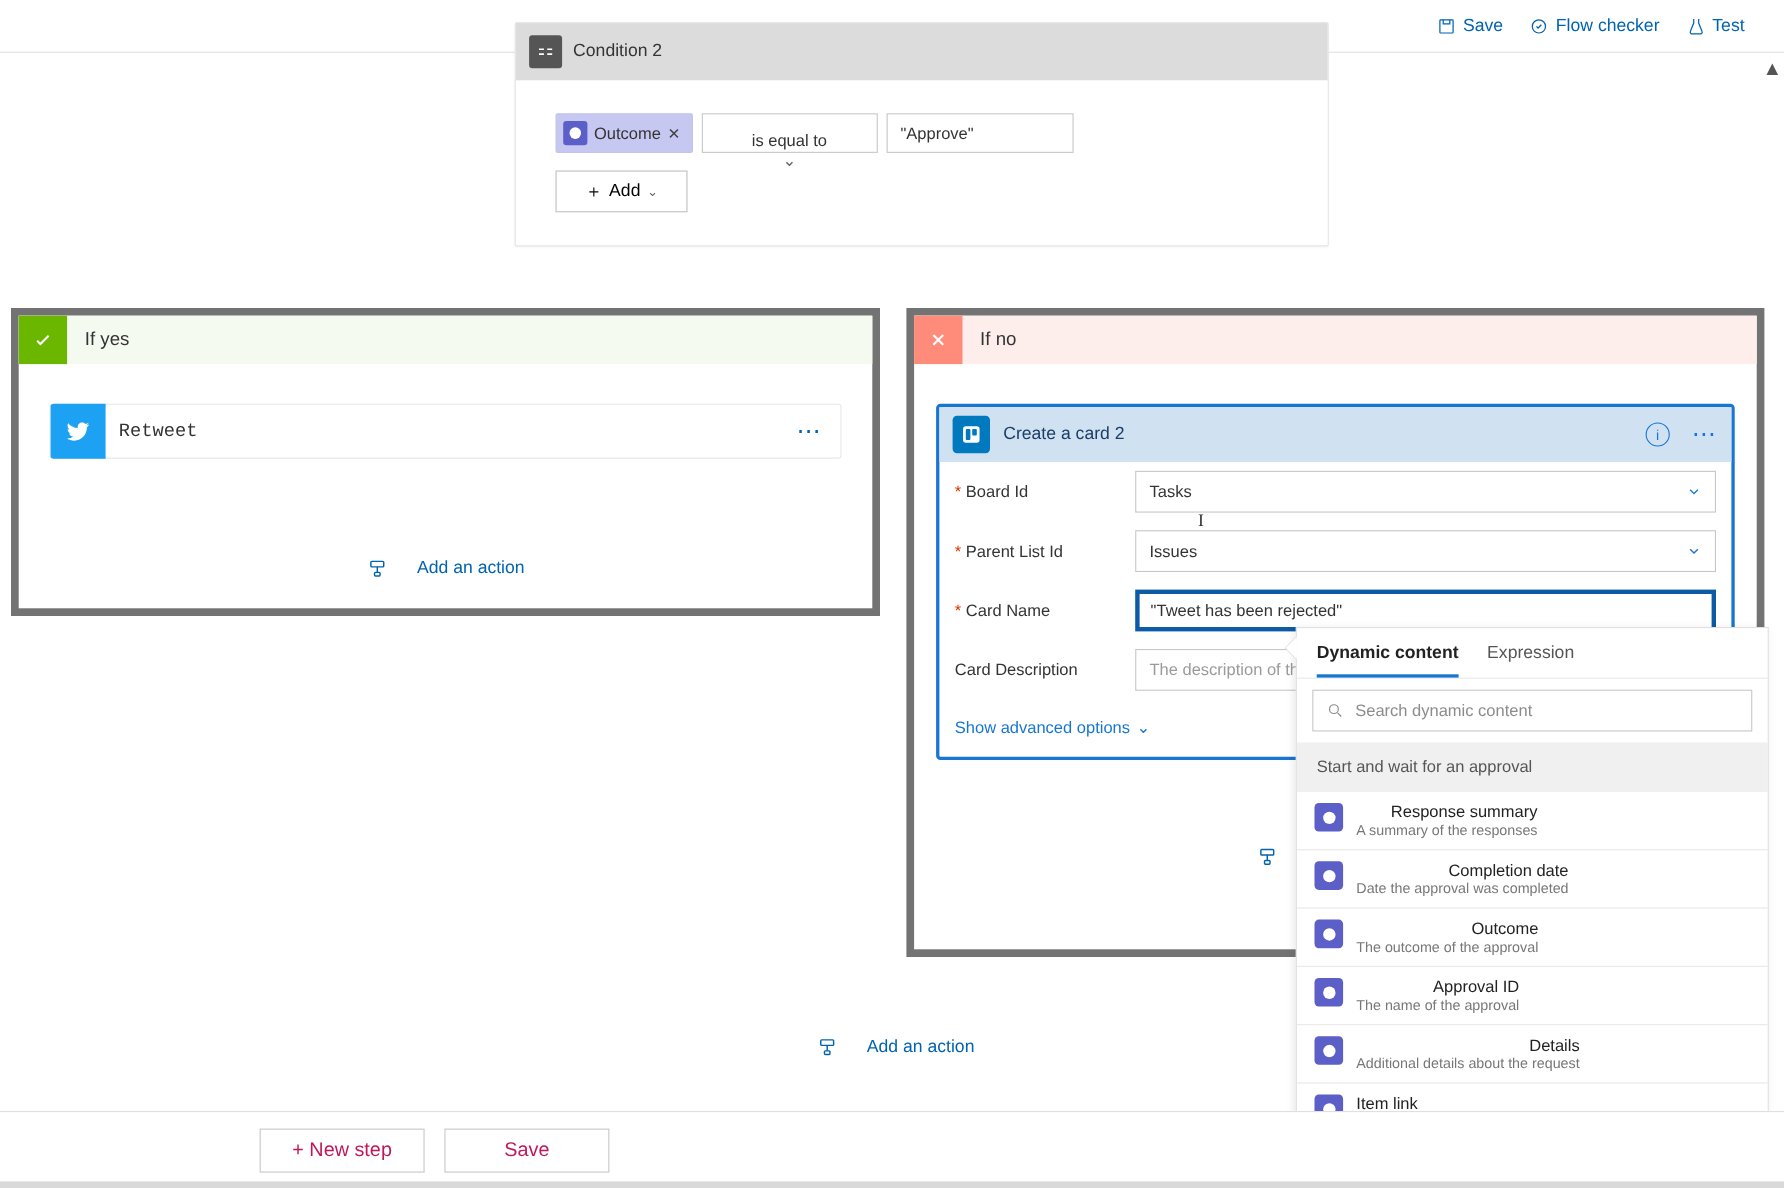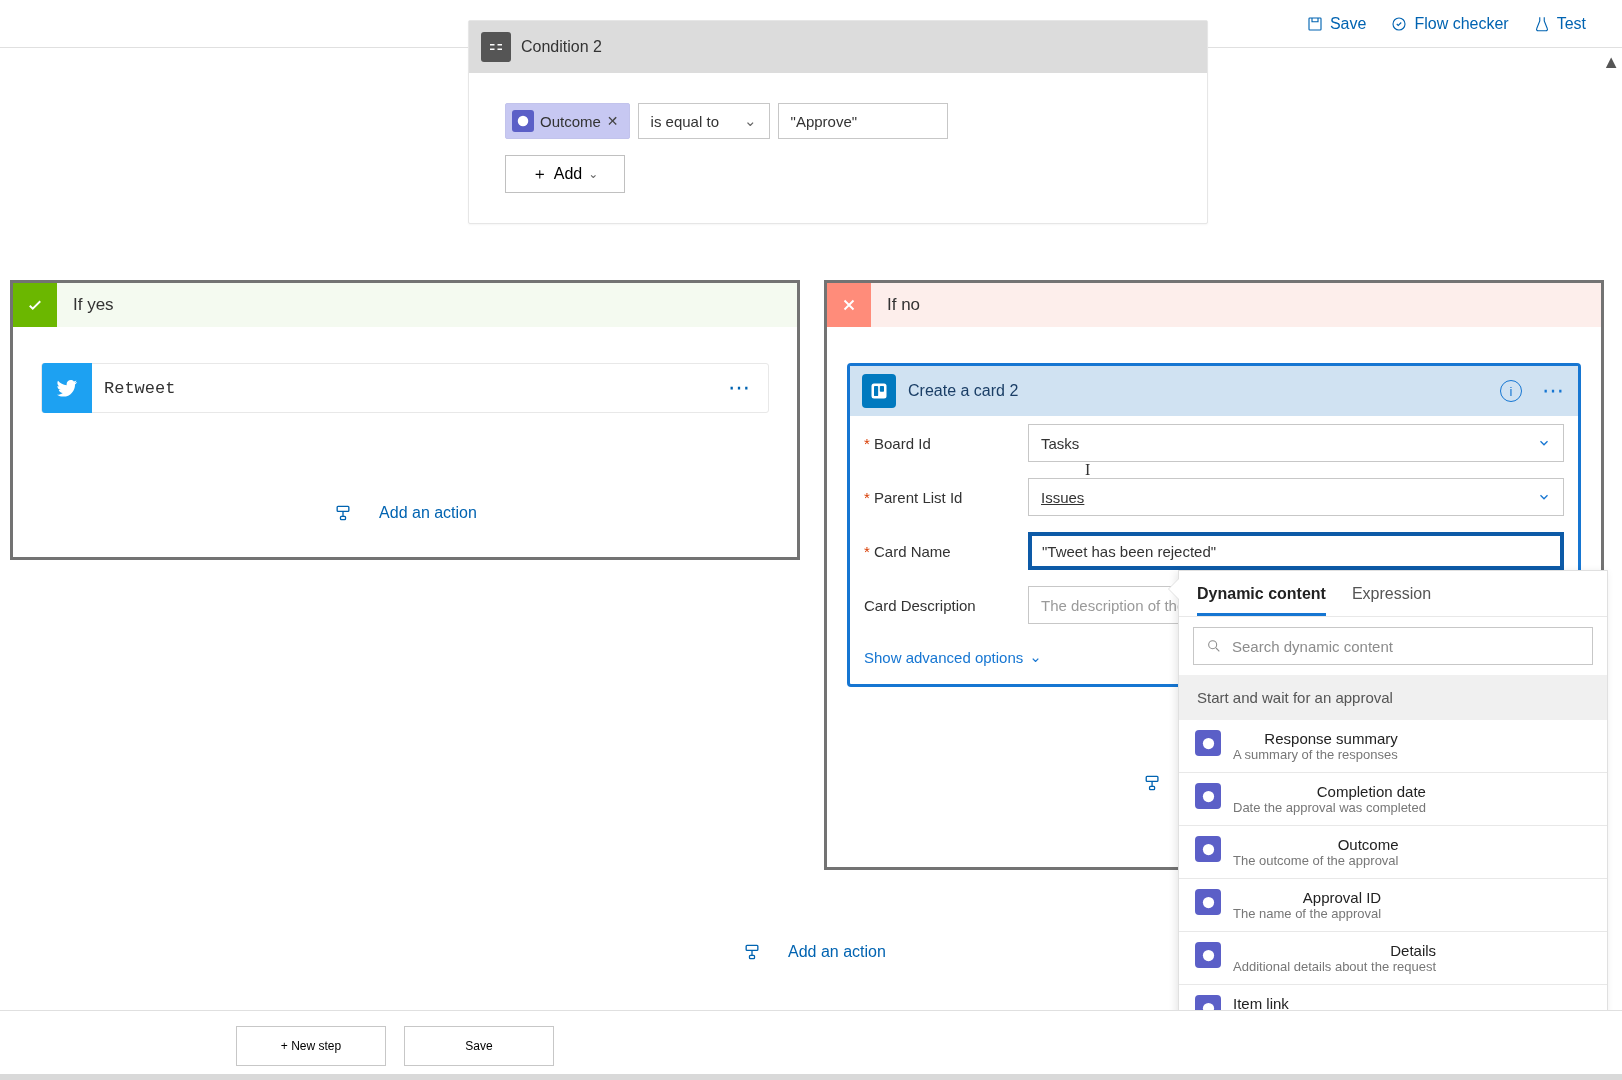--- a/index.html
+++ b/index.html
@@ -18,27 +18,27 @@
   .condition-header { display:flex; align-items:center; height: 52px; background:#dcdcdc; padding:0 12px; gap:10px;}
   .condition-header-badge { width: 30px; height: 30px; border-radius:3px; background:#555; display:flex; align-items:center; justify-content:center;}
   .condition-header-badge svg{width:18px;height:18px;fill:#fff;}
   .condition-body { padding: 30px 30px 30px 36px; display: flex; flex-direction: column; gap: 16px; }
   .condition-row { display: flex; gap: 8px; align-items: center; }
   .token-box { display: flex; align-items: center; background: #c7c8f2; border-radius: 2px; height: 36px; padding: 0 10px 0 6px; gap: 6px; border:1px solid #c2c3ec; }
   .token-badge { width: 22px; height: 22px; background: #5b5fc7; border-radius: 3px; display: flex; align-items: center; justify-content: center; }
   .token-badge svg { width: 14px; height: 14px; fill: #fff; }
   .token-label { font-size: 15px; color: #333; }
   .token-close { font-size: 14px; color: #444; cursor: pointer; }
-  .operator { height: 36px; width: 132px; border: 1px solid #c7c7c7; padding: 16px 12px; display: flex; align-items: center; justify-content: space-between; font-size: 15px; color: #333; cursor: pointer; background:#fff; }
+  .operator { height: 36px; width: 160px; border: 1px solid #c7c7c7; padding: 16px 12px; display: flex; align-items: center; justify-content: space-between; font-size: 15px; color: #333; cursor: pointer; background:#fff;flex-direction:column; }
   .value-input { height: 36px; width: 170px; border: 1px solid #c7c7c7; padding: 0 12px; font-size: 15px; color: #333; background:#fff; }
   .add-btn { height: 38px; width: 120px; border: 1px solid #c0c0c0; display: flex; align-items: center; justify-content: center; gap: 6px; font-size: 16px; cursor: pointer; background:#fff; }
   .add-btn .chev { font-size: 12px; color:#666; }
 
   
-  .branch { position: absolute; border: 3px solid #737373; background: #fff; }
+  .branch { position: absolute; border: 7px solid #737373; background: #fff; }
   .branch-left { left: 10px; top: 232px; width: 790px; height: 280px; }
   .branch-right { left: 824px; top: 232px; width: 780px; height: 590px; }
   .branch-header { height: 44px; display: flex; align-items: center; gap: 16px; padding-left: 0; }
   .branch-header .sq { width: 44px; height: 44px; display: flex; align-items: center; justify-content: center; }
   .branch-header .lbl { font-size: 17px; color: #333; }
   .sq-yes { background: #6bb700; }
   .sq-no { background: #ff8c7a; }
   .sq svg { width: 18px; height: 18px; stroke: #fff; stroke-width: 2.5; fill: none; }
   .hdr-yes { background: #f4faf0; }
   .hdr-no { background: #fdeeeb; }
@@ -61,21 +61,21 @@
   .trello-sq svg { width: 20px; height: 20px; fill: #fff; }
   .create-header .title { font-size: 16px; color: #1a3e66; flex: 1; }
   .info { width:22px;height:22px;border:1.6px solid #1676d2;border-radius:50%;display:flex;align-items:center;justify-content:center;color:#1676d2;font-size:13px;cursor:pointer;margin-right:8px;}
   .create-header .dots { font-size: 22px; color: #1676d2; letter-spacing: 2px; cursor: pointer; }
   .form-row { display: flex; align-items: center; padding: 8px 14px; gap: 14px; }
   .form-label { width: 150px; font-size: 15px; color: #333; }
   .form-label .req { color: #d83b01; }
   .form-select, .form-input { flex: 1; height: 38px; border: 1px solid #c7c7c7; padding: 0 12px; font-size: 15px; color: #333; display: flex; align-items: center; justify-content: space-between; background:#fff;text-align:center;}
   .form-select svg { width: 14px; height: 14px; stroke: #1676d2; fill: none; stroke-width: 2.2; }
   .highlight-field { border: 4px solid #0d5aa7; padding:0 10px;}
-  .caret-mark { position: relative; text-decoration: underline; }
+  .caret-mark { position: relative; }
   .caret-mark::after { content: "I"; position: absolute; left: 56px; top: -18px; font-family: serif; font-size: 16px; color: #333; }
   .form-input.placeholder { color: #9a9a9a; }
   .show-adv { color: #1676d2; font-size: 15px; padding: 16px 14px 0 14px; display: flex; align-items: center; gap: 6px; cursor: pointer; }
 
   
   .mid-add { position: absolute; left: 50%; transform: translateX(-50%); bottom: 74px; }
 
   
   .global-add { position: absolute; left: 742px; top: 894px; }
 
@@ -90,21 +90,21 @@
   .dyn-section { padding: 14px 18px; background: #f0f0f0; font-size: 15px; color: #555;}
   .dyn-item { display: flex; gap: 12px; padding: 10px 16px; border-bottom: 1px solid #e8e8e8; cursor: pointer; }
   .dyn-item .badge { width: 26px; height: 26px; background: #5b5fc7; border-radius: 4px; flex-shrink: 0; display:flex;align-items:center;justify-content:center;}
   .dyn-item .badge svg{width:15px;height:15px;fill:#fff;}
   .dyn-item .tcol{display:flex;flex-direction:column;align-items:flex-end;}
   .dyn-item .t1 { font-size: 15px; color: #222; }
   .dyn-item .t2 { font-size: 13px; color: #777; }
 
   
   .footer { position: absolute; left: 0; bottom: 0; width: 100%; height: 70px; border-top: 1px solid #e0e0e0; display: flex; align-items: center; gap: 18px; padding-left: 236px; background:#fff;}
-  .footer button { height: 40px; width: 150px; background: #fff; border: 1px solid #c7c7c7; font-size: 12px; color: #000000; cursor: pointer; }
+  .footer button { height: 40px; width: 150px; background: #fff; border: 1px solid #c7c7c7; font-size: 18px; color: #be185d; cursor: pointer; }
   .bottom-bar { position:absolute; left:0; right:0; bottom:0; height:6px; background:#d9d9d9;}
 </style>
 </head>
 <body>
 
 <div class="top-toolbar">
   <div class="tb-item">
     <svg viewBox="0 0 24 24">
         <rect x="4" y="4" width="16" height="16" rx="1"></rect>
         <path d="M8 4v5h8V4"></path>

